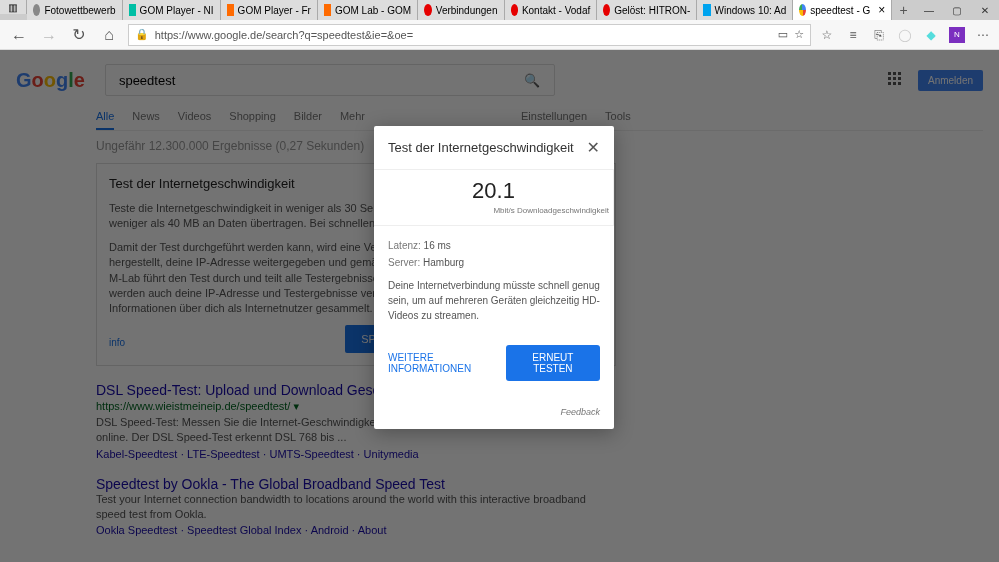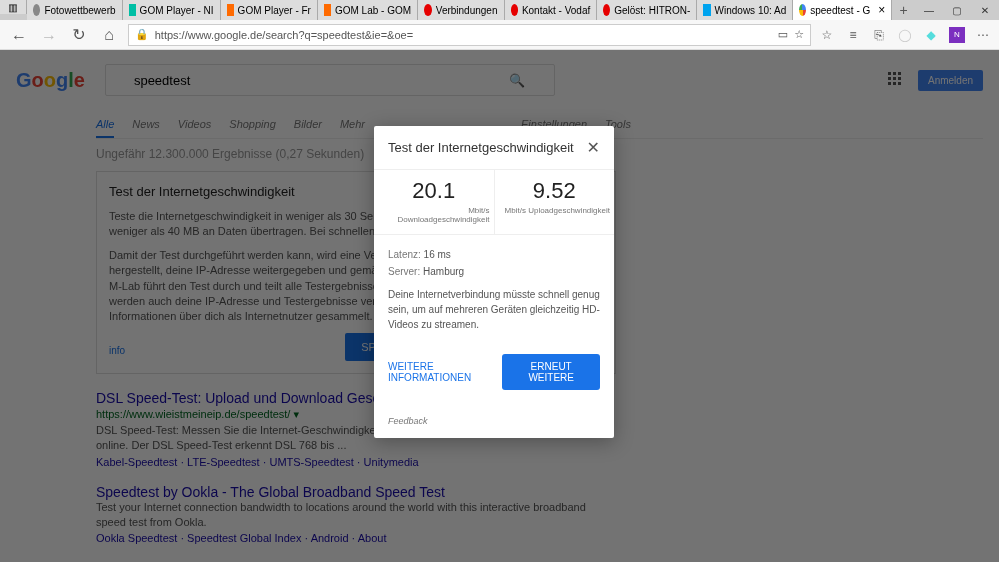--- a/index.html
+++ b/index.html
@@ -20,28 +20,28 @@
     .url-text { flex: 1; white-space: nowrap; overflow: hidden; }
     .addr-icons { display: flex; gap: 10px; align-items: center; }
     .addr-icon { width: 16px; height: 16px; display: flex; align-items: center; justify-content: center; color: #555; font-size: 12px; }
     
     
     .page { position: absolute; top: 50px; left: 0; right: 0; bottom: 0; background: #fff; }
     .page-inner { padding: 14px 16px; }
     .google-header { display: flex; align-items: center; gap: 20px; }
     .google-logo { font-size: 20px; font-weight: bold; }
     .google-logo span:nth-child(1){color:#4285f4}.google-logo span:nth-child(2){color:#ea4335}.google-logo span:nth-child(3){color:#fbbc05}.google-logo span:nth-child(4){color:#4285f4}.google-logo span:nth-child(5){color:#34a853}.google-logo span:nth-child(6){color:#ea4335}
-    .search-box { flex: 0 0 450px; border: 1px solid #ddd; border-radius: 2px; height: 32px; display: flex; align-items: center; padding: 0 28px; font-size: 13px; }
+    .search-box { flex: 0 0 450px; border: 1px solid #ddd; border-radius: 2px; height: 32px; display: flex; align-items: center; padding: 0 13px; font-size: 13px; }
     .search-box input { border: none; outline: none; flex: 1; font-size: 13px; }
     .header-right { margin-left: auto; display: flex; gap: 14px; align-items: center; }
     .apps-grid { width: 16px; height: 16px; display: grid; grid-template-columns: repeat(3,3px); grid-template-rows: repeat(3,3px); gap: 2px; }
     .apps-grid i { background: #555; }
     .signin-btn { background: #4285f4; color: #fff; padding: 5px 10px; font-size: 10px; border-radius: 2px; }
     
-    .result-tabs { margin-left: 80px; margin-top: 22px; display: flex; gap: 18px; font-size: 11px; color: #777; border-bottom: 1px solid #eee; padding-bottom: 8px; font-style: italic; }
+    .result-tabs { margin-left: 80px; margin-top: 14px; display: flex; gap: 18px; font-size: 11px; color: #777; border-bottom: 1px solid #eee; padding-bottom: 8px; }
     .result-tab.active { color: #1a73e8; border-bottom: 2px solid #1a73e8; padding-bottom: 6px; margin-bottom: -8px; }
     .result-stats { margin-left: 80px; margin-top: 8px; font-size: 12px; color: #999; }
     
     .speed-card { margin-left: 80px; margin-top: 10px; border: 1px solid #ddd; padding: 12px; width: 520px; font-size: 11px; color: #555; }
     .speed-card h3 { font-size: 13px; color: #222; font-weight: normal; margin-bottom: 10px; }
     .speed-card p { margin-bottom: 8px; line-height: 1.4; }
     .speed-btn { background: #1a73e8; color: #fff; padding: 8px 16px; border: none; border-radius: 2px; font-size: 11px; margin-left: 220px; }
     .info-link { color: #1a73e8; float: left; font-size: 10px; margin-top: 8px;}
     
     .results { margin-left: 80px; margin-top: 16px; }
@@ -64,21 +64,21 @@
     .speed-val { font-size: 22px; color: #222; }
     .speed-lbl { font-size: 8px; color: #777; margin-top: 2px; text-align: right; }
     .modal-body { padding: 12px 14px; font-size: 10px; color: #555; line-height: 1.5; }
     .modal-body .row { margin-bottom: 2px; }
     .modal-body .label { color: #777; }
     .modal-body .headline { margin-top: 10px; color: #333; }
     .modal-body .desc { margin-top: 8px; }
     .modal-actions { display: flex; justify-content: space-between; padding: 10px 14px 14px; align-items: center;}
     .link-btn { color: #1a73e8; font-size: 10px; cursor: pointer; }
     .primary-btn { background: #1a73e8; color: #fff; border: none; padding: 7px 10px; font-size: 10px; border-radius: 3px; cursor: pointer; }
-    .modal-footer { text-align: left; padding: 6px 14px 10px; }
+    .modal-footer { text-align: right; padding: 6px 14px 10px; }
     .feedback { font-size: 9px; color: #777; font-style: italic; cursor: pointer; }
     
     .small-hub { width:14px; height:14px; display:flex; align-items:center; justify-content:center; font-size:10px; }
   </style>
 </head>
 <body>
 
 <div class="tabs-row">
   <div class="tab small-hub" style="width:28px;justify-content:center">▥</div>
   <div class="tab">
@@ -217,30 +217,26 @@
 <div class="modal">
   <div class="modal-header">
     <span>Test der Internetgeschwindigkeit</span>
     <span class="modal-close">✕</span>
   </div>
   <div class="modal-speeds">
     <div class="speed-col">
       <div class="speed-val">20.1</div>
       <div class="speed-lbl">Mbit/s Downloadgeschwindigkeit</div>
     </div>
-    <div class="speed-col">
-      <div class="speed-val">9.52</div>
-      <div class="speed-lbl">Mbit/s Uploadgeschwindigkeit</div>
-    </div>
   </div>
   <div class="modal-body">
     <div class="row"><span class="label">Latenz:</span> <span>16 ms</span></div>
     <div class="row"><span class="label">Server:</span> <span>Hamburg</span></div>
     <div class="desc">Deine Internetverbindung müsste schnell genug sein, um auf mehreren Geräten gleichzeitig HD-Videos zu streamen.</div>
   </div>
   <div class="modal-actions">
     <span class="link-btn">WEITERE INFORMATIONEN</span>
-    <button class="primary-btn">ERNEUT WEITERE</button>
+    <button class="primary-btn">ERNEUT TESTEN</button>
   </div>
   <div class="modal-footer">
     <span class="feedback">Feedback</span>
   </div>
 </div>
 
 </body></html>

